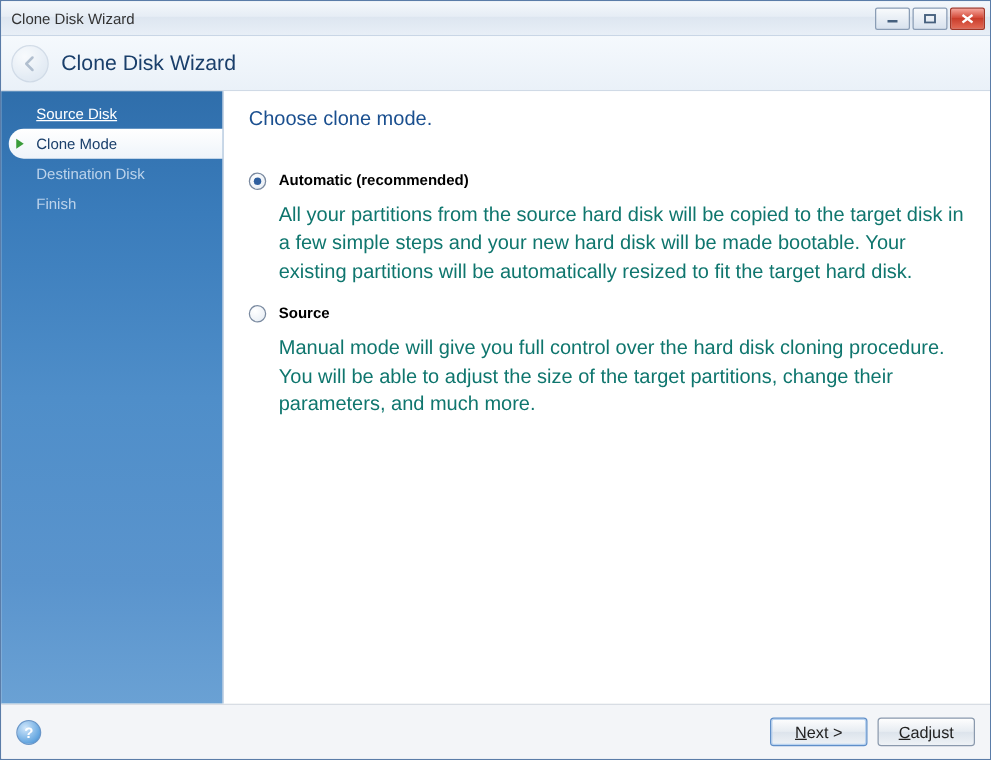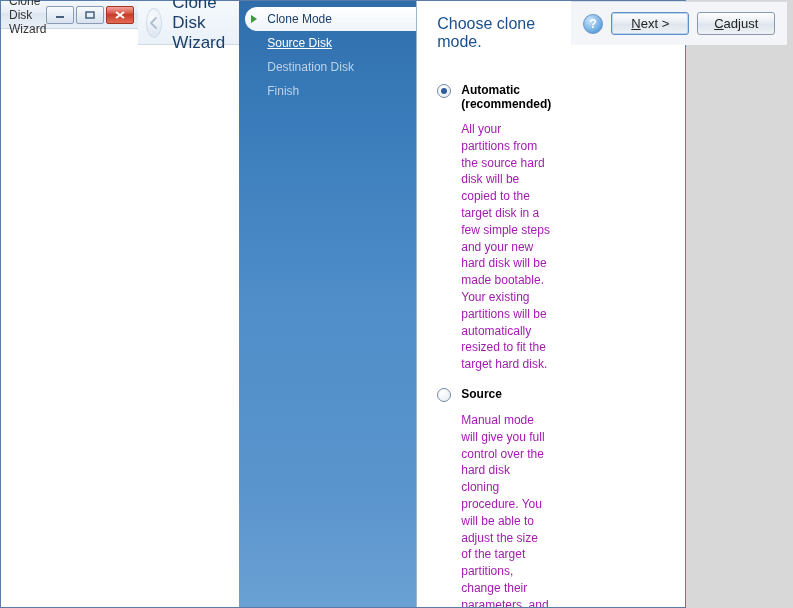--- a/index.html
+++ b/index.html
@@ -5,26 +5,27 @@
   * { box-sizing: border-box; margin: 0; padding: 0; }
   body {
     font-family: "Segoe UI", Tahoma, sans-serif;
     font-size: 12px;
     background: #d8d8d8;
     width: 793px;
     height: 608px;
     overflow: hidden;
   }
   .window {
-    width: 686px;
+    width: 793px;
     height: 608px;
     background: #fff;
     border: 1px solid #5a7ca8;
     position: relative;
     display: flex;
+    flex-direction: column;
   }
   
   .titlebar {
     height: 28px;
     background: linear-gradient(to bottom, #f4f8fc 0%, #e6edf5 45%, #dde6f0 46%, #e8eff7 100%);
     border-bottom: 1px solid #c9d6e6;
     display: flex;
     align-items: center;
     padding: 0 4px 0 8px;
     color: #333;
@@ -146,22 +147,22 @@
     width: 6px; height: 6px;
     background: #2e5e9e;
     border-radius: 50%;
   }
   .option-label {
     font-weight: bold;
     font-size: 12px;
     color: #000;
   }
   .option-desc {
-    font-size: 12px;
-    color: #a21caf;
+    font-size: 16px;
+    color: #0f766e;
     line-height: 1.4;
     padding: 2px 0 14px 24px;
   }
   
   .footer {
     height: 44px;
     border-top: 1px solid #d8dde4;
     background: #f3f5f8;
     display: flex;
     align-items: center;
@@ -228,22 +229,22 @@
     <div class="back-btn">
       <svg width="14" height="14">
           <path d="M9 2 L4 7 L9 12" fill="none" stroke="#7f93ac" stroke-width="2" stroke-linecap="round" stroke-linejoin="round"></path>
         </svg>
     </div>
     <div class="header-title">Clone Disk Wizard</div>
   </div>
 
   <div class="body">
     <div class="sidebar">
+      <div class="step link">Source Disk</div>
       <div class="step active">Clone Mode</div>
-      <div class="step link">Source Disk</div>
       <div class="step disabled">Destination Disk</div>
       <div class="step disabled">Finish</div>
     </div>
 
     <div class="main">
       <div class="main-heading">Choose clone mode.</div>
 
       <div class="option">
         <div class="radio checked"></div>
         <div class="option-label">Automatic (recommended)</div>

